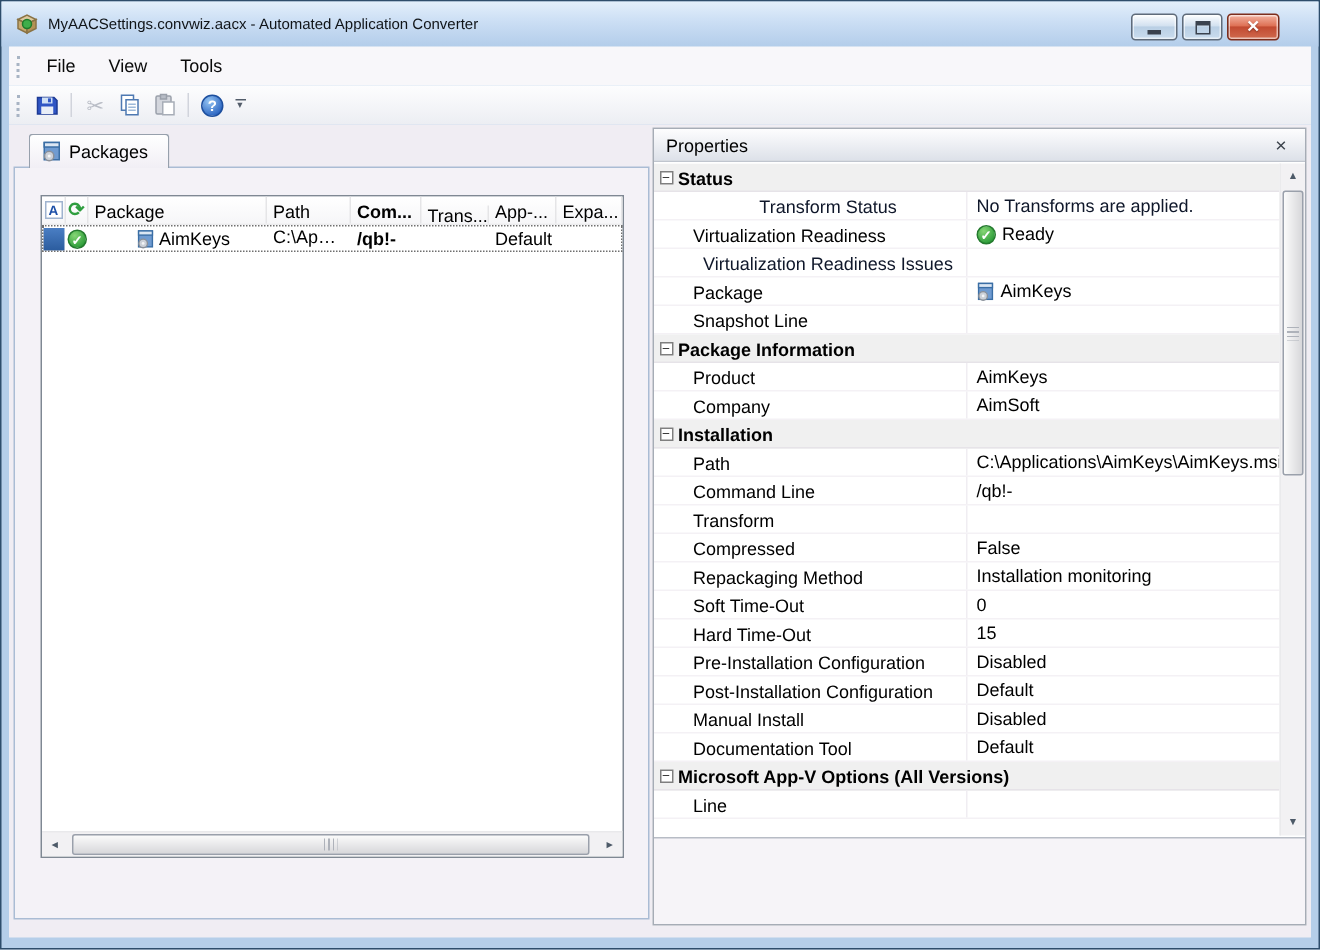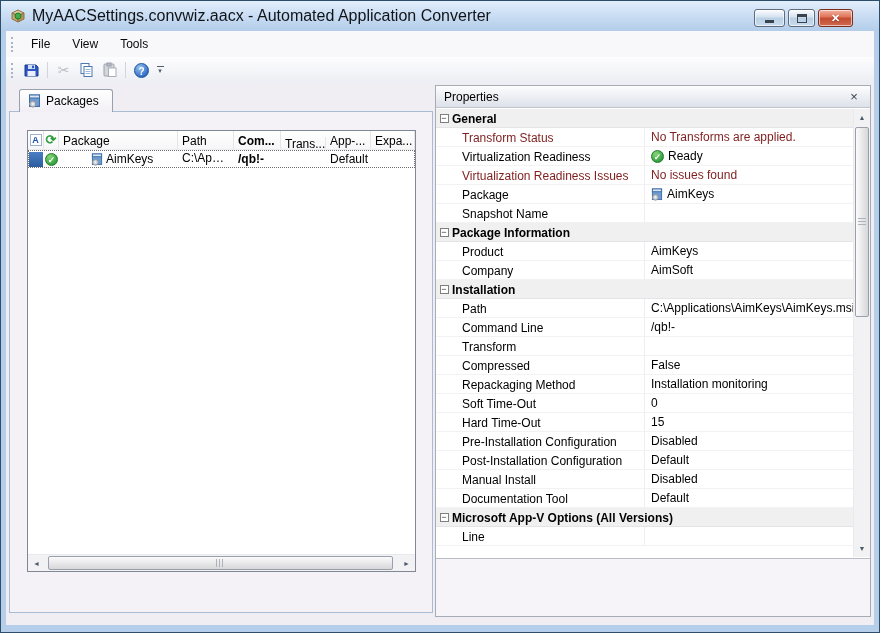--- a/index.html
+++ b/index.html
@@ -5,21 +5,21 @@
   * { box-sizing: border-box; margin: 0; padding: 0; }
   html,body { width:880px; height:633px; overflow:hidden; background:#fff;
     font-family:"Liberation Sans", sans-serif; font-size:12px; color:#000; }
 
   .window { position:absolute; inset:0; background:#b5cee9; border:1px solid #2e4d6b; }
 
   
   .titlebar { position:absolute; top:0; left:0; right:0; height:30px;
     background:linear-gradient(#e3effb, #cbdef4 45%, #b3cdea 100%);
     display:flex; align-items:center; padding-left:9px; gap:6px; }
-  .titlebar .title { font-size:16px; color:#101418;text-align:right; }
+  .titlebar .title { font-size:10px; color:#101418;text-align:right; }
   .win-buttons { position:absolute; right:26px; top:8px; display:flex; gap:3px; }
   .winbtn { height:18px; border:1px solid #5f6b7a; border-radius:3px;
     display:flex; align-items:center; justify-content:center;
     background:linear-gradient(#fbfdfe, #d3e1f0 45%, #b9cfe4 50%, #cadcee);
     box-shadow:inset 0 0 0 1px rgba(255,255,255,.6); }
   .winbtn.min { width:31px; } .winbtn.max { width:27px; }
   .winbtn.close { width:35px; border-color:#7c2d1c;
     background:linear-gradient(#f3b3a2, #de7155 45%, #c24a31 50%, #d06a4e); }
   .g-min { width:9px; height:3px; background:#3a424e; margin-top:7px; }
   .g-max { width:10px; height:9px; border:1px solid #3a424e; border-top-width:3px; background:transparent; }
@@ -96,21 +96,21 @@
     border-bottom:1px solid #c0c5ce; display:flex; align-items:center; padding:0 8px; }
   .props-close { margin-left:auto; width:16px; text-align:center; color:#3c434c; font-size:13px; line-height:13px; }
   .props-body { position:absolute; top:23px; left:0; right:0; bottom:59px; }
   .props-grid { position:absolute; top:0; left:0; right:17px; bottom:0; overflow:hidden; background:#fff; }
   .prow { display:flex; height:19px; border-bottom:1px solid #f4f1f5; align-items:stretch; }
   .prow .gutter { width:16px; flex:none; display:flex; align-items:center; justify-content:center; }
   .prow .pname { width:193px; flex:none; padding:3px 2px 0 10px; white-space:nowrap; overflow:hidden;
     border-right:1px solid #f0edf2; }
   .prow .pvalue { flex:1; padding-left:6px; white-space:nowrap; overflow:hidden;
     display:flex; align-items:center; gap:4px; }
-  .prow.readonly .pname, .prow.readonly .pvalue { color:#7f1d1d; }
+  .prow.readonly .pname, .prow.readonly .pvalue { color:#0f172a;text-align:center; }
   .prow.category { background:#f0f0f0; border-bottom:1px solid #e6e3e8; font-weight:bold; }
   .prow.category .clabel { padding-top:3px; white-space:nowrap; overflow:hidden; }
   .collapse-box { width:9px; height:9px; border:1px solid #7f7f7f; background:#fff; color:#333;
     font-size:9px; line-height:7px; text-align:center; font-weight:normal; }
 
   
   .vscroll { position:absolute; right:0; top:0; bottom:0; width:17px; background:#f2f1f3;
     border-left:1px solid #eaeaec; display:flex; flex-direction:column; }
   .vs-btn { height:17px; display:flex; align-items:center; justify-content:center; font-size:7px; color:#4d5a68; }
   .vs-track { flex:1; position:relative; }
@@ -279,62 +279,59 @@
       <div class="props-header">
         <span>Properties</span>
         <span class="props-close">×</span>
       </div>
       <div class="props-body">
         <div class="props-grid">
             <div class="prow category">
               <div class="gutter">
                 <span class="collapse-box">−</span>
               </div>
-              <div class="clabel">General</div>
+              <div class="clabel">Status</div>
             </div>
             <div class="prow readonly">
               <div class="gutter"></div>
               <div class="pname">Transform Status</div>
               <div class="pvalue">
                 <span>No Transforms are applied.</span>
               </div>
             </div>
             <div class="prow">
               <div class="gutter"></div>
               <div class="pname">Virtualization Readiness</div>
               <div class="pvalue">
                 <span class="check-icon">✓</span>
                 <span>Ready</span>
               </div>
             </div>
             <div class="prow readonly">
               <div class="gutter"></div>
               <div class="pname">Virtualization Readiness Issues</div>
-              <div class="pvalue">
-                <span>No issues found</span>
-              </div>
             </div>
             <div class="prow">
               <div class="gutter"></div>
               <div class="pname">Package</div>
               <div class="pvalue">
                 <span>
                   <svg width="12" height="13" viewBox="0 0 13 14">
                     <rect x="1.5" y="1" width="10" height="11.5" fill="#6f9bd1" stroke="#3a6ea5"></rect>
                     <rect x="1.5" y="1" width="10" height="3" fill="#dbe6f3" stroke="#3a6ea5"></rect>
                     <circle cx="4.8" cy="10" r="3.1" fill="#ccd1d8" stroke="#8a9099"></circle>
                     <circle cx="4.8" cy="10" r="1" fill="#f4f5f7"></circle>
                   </svg>
                 </span>
                 <span>AimKeys</span>
               </div>
             </div>
             <div class="prow">
               <div class="gutter"></div>
-              <div class="pname">Snapshot Name</div>
+              <div class="pname">Snapshot Line</div>
               <div class="pvalue">
                 <span></span>
               </div>
             </div>
             <div class="prow category">
               <div class="gutter">
                 <span class="collapse-box">−</span>
               </div>
               <div class="clabel">Package Information</div>
             </div>

